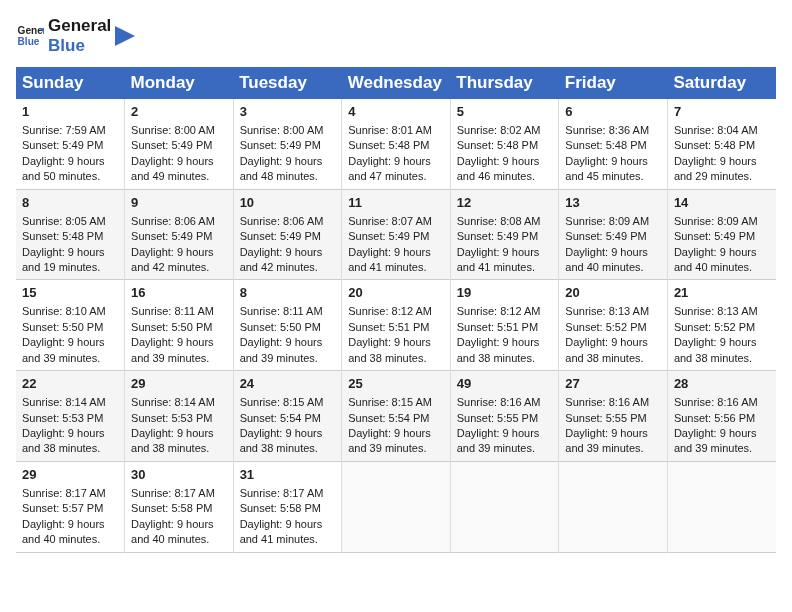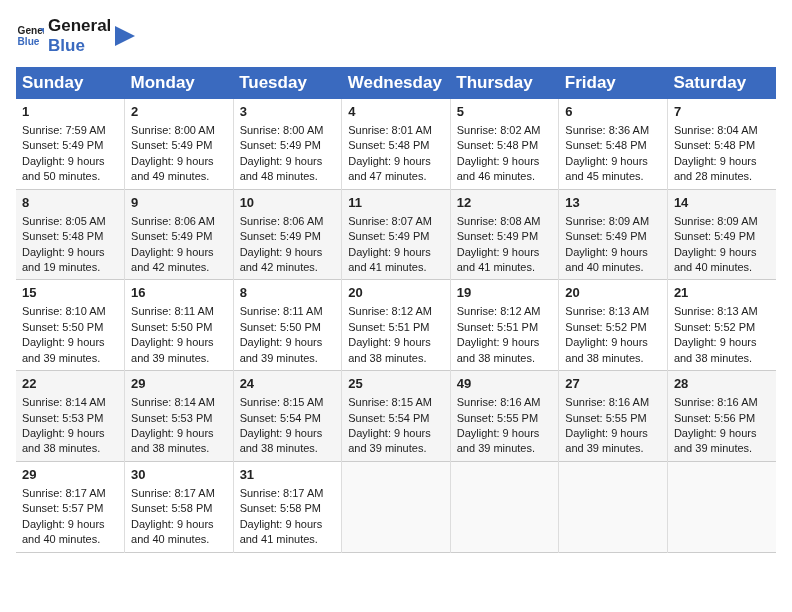--- a/index.html
+++ b/index.html
@@ -160,21 +160,21 @@
           <div>Sunrise: 8:36 AM</div>
           <div>Sunset: 5:48 PM</div>
           <div>Daylight: 9 hours</div>
           <div>and 45 minutes.</div>
         </td>
         <td>
           <span class="day-num">7</span>
           <div>Sunrise: 8:04 AM</div>
           <div>Sunset: 5:48 PM</div>
           <div>Daylight: 9 hours</div>
-          <div>and 28 minutes.</div>
+          <div>and 29 minutes.</div>
         </td>
       </tr>
       <tr>
         <td>
           <span class="day-num">8</span>
           <div>Sunrise: 8:05 AM</div>
           <div>Sunset: 5:48 PM</div>
           <div>Daylight: 9 hours</div>
           <div>and 19 minutes.</div>
         </td>

